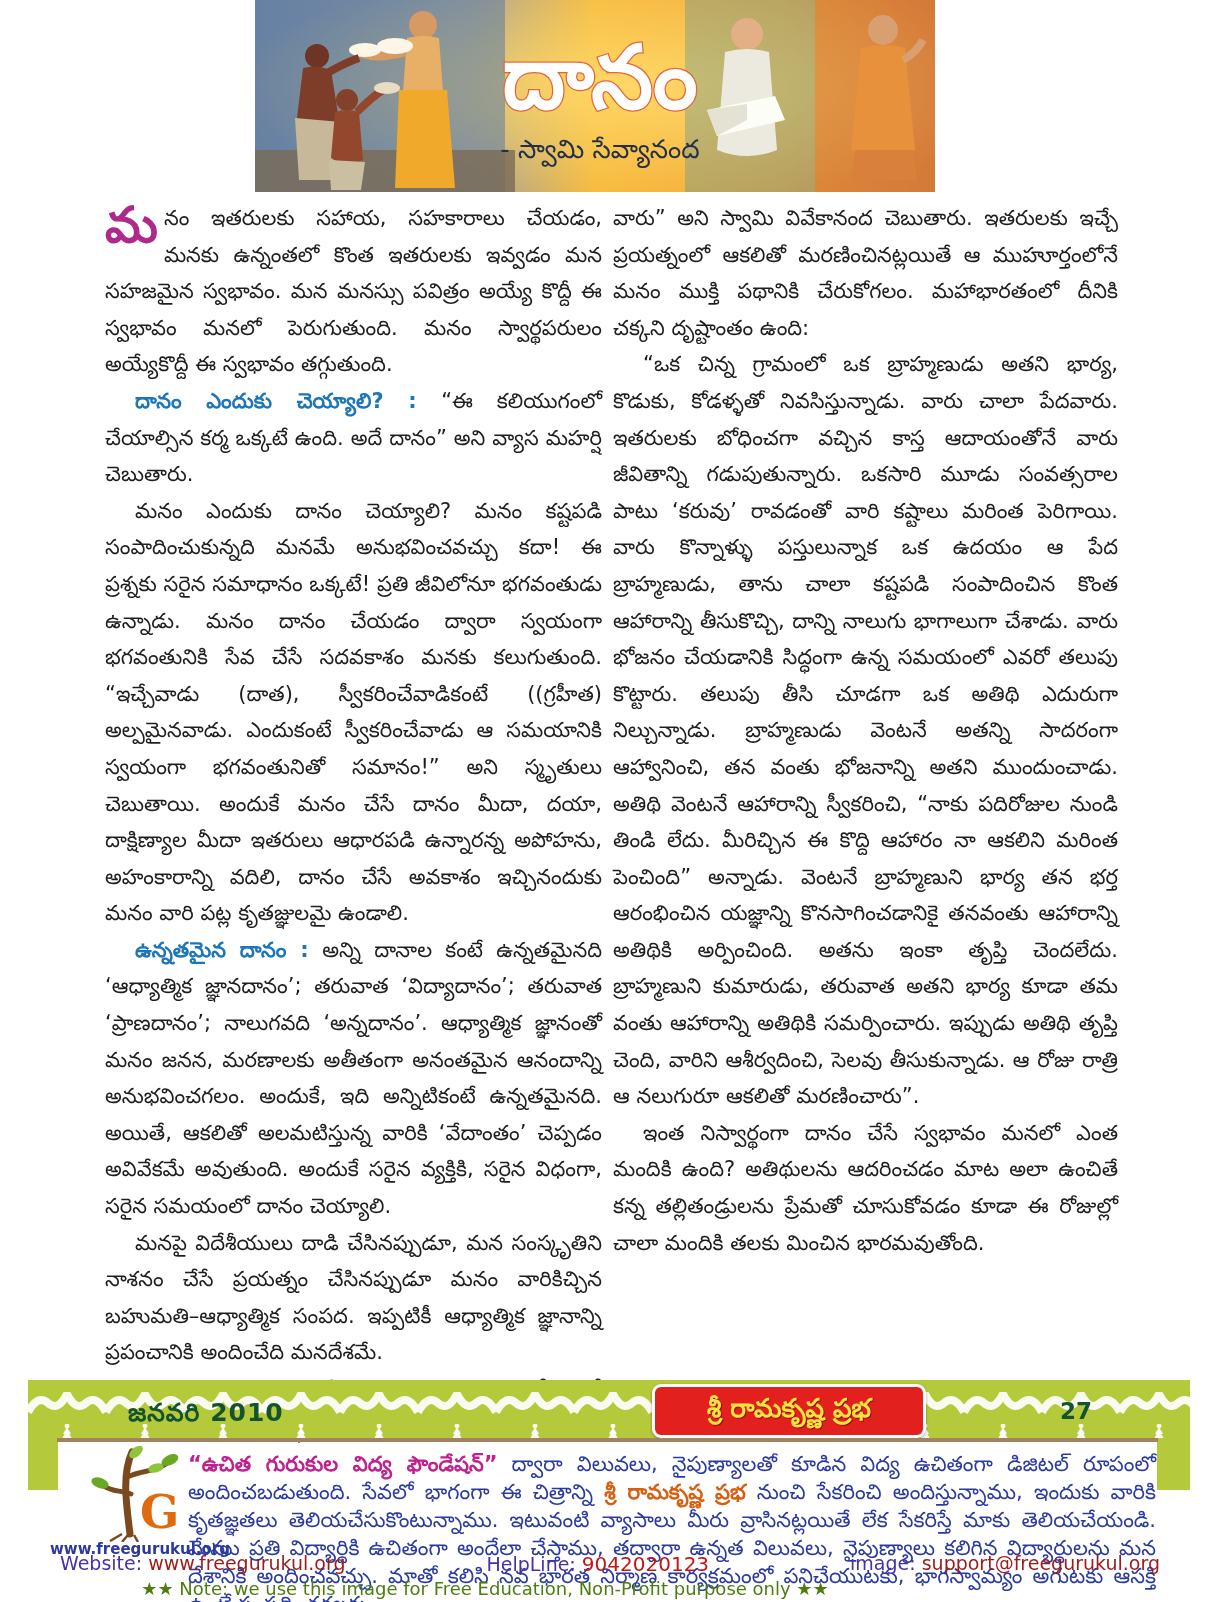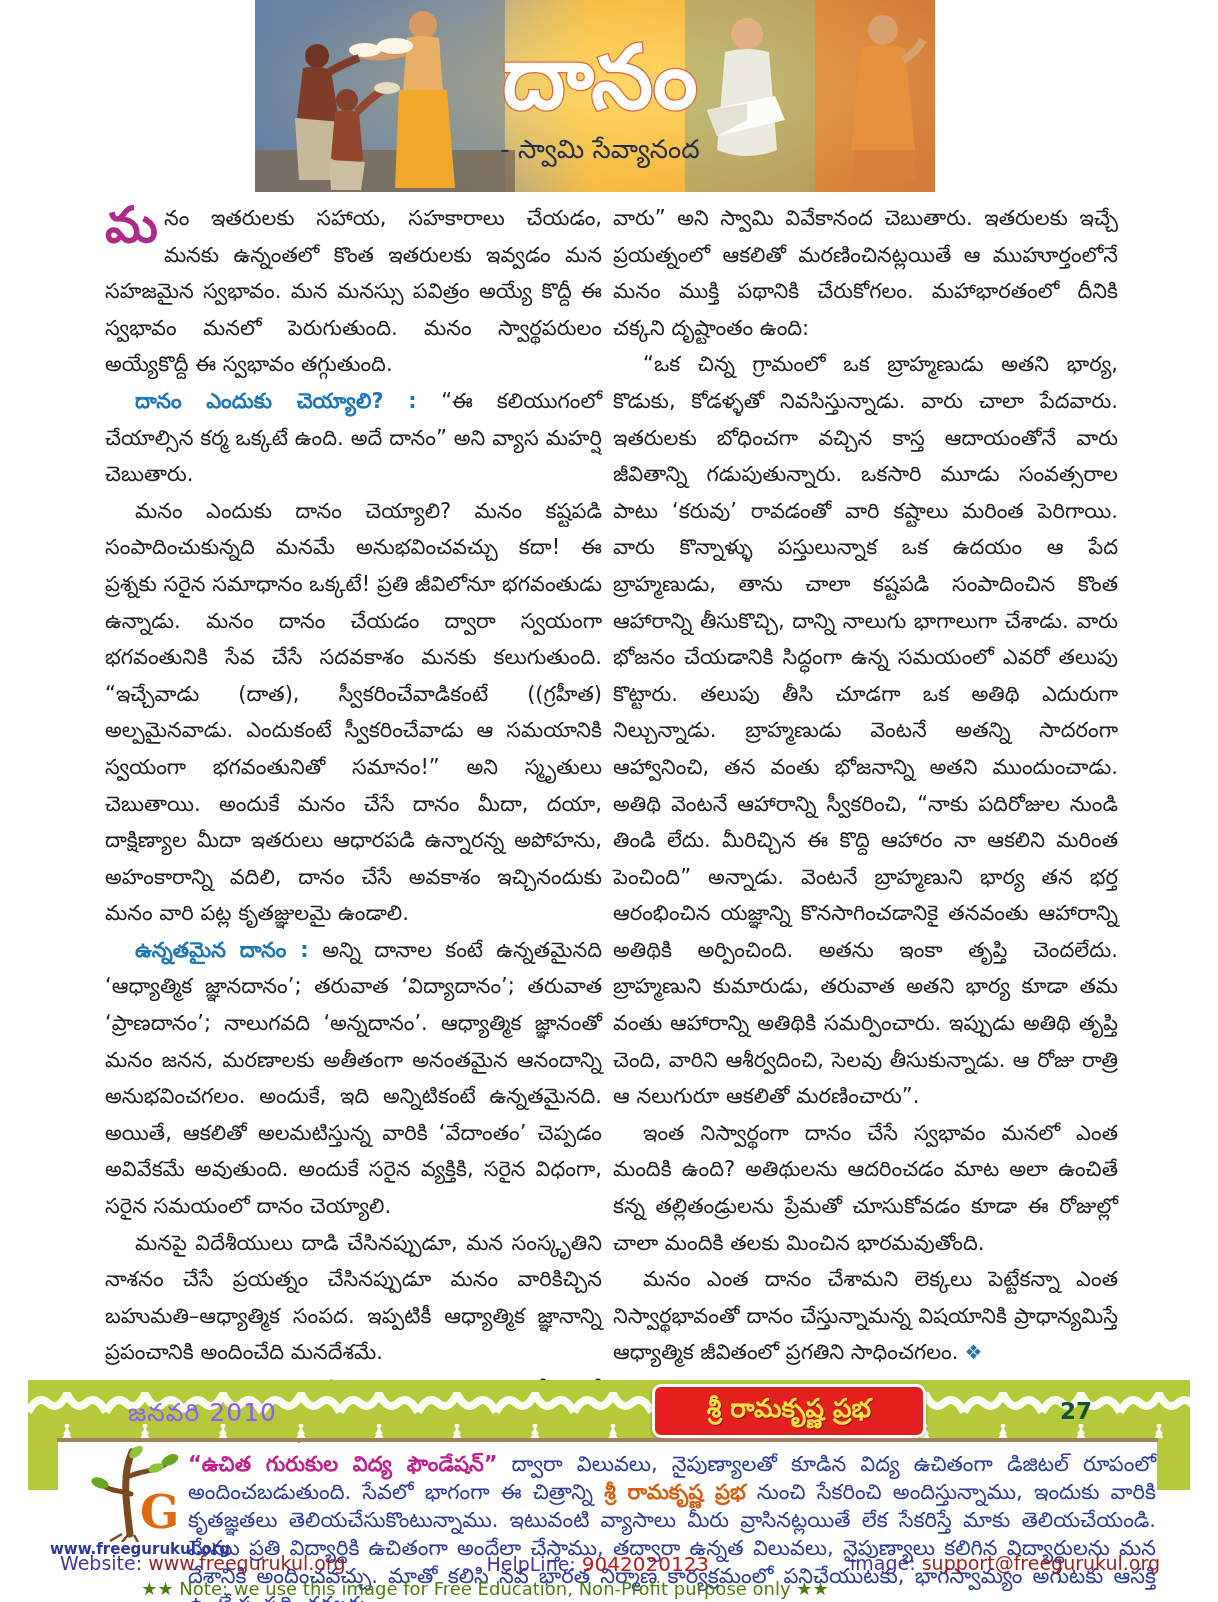--- a/index.html
+++ b/index.html
@@ -16,21 +16,21 @@
   .para{margin:0;text-indent:30px;}
   .para.noindent{text-indent:0;}
   .sec-head{color:#1c76b8;font-weight:bold;}
   .dropcap{float:left;font-size:50px;line-height:42px;padding:4px 6px 0 0;color:#ad2a8a;font-weight:bold;text-indent:0;}
   .endmark{color:#1c76b8;font-size:20px;padding-left:6px;}
   
   #banner{position:absolute;left:28px;top:1380px;width:1162px;height:58px;}
   #banner svg{display:block;}
   #banner-left-tab{position:absolute;left:28px;top:1438px;width:30px;height:52px;background:#b5ca3b;}
   #banner-right-tab{position:absolute;left:1157px;top:1438px;width:33px;height:52px;background:#b5ca3b;}
-  #issue-date{position:absolute;left:128px;top:1398px;font-size:25px;color:#8b5cf6;letter-spacing:1px;}
+  #issue-date{position:absolute;left:128px;top:1398px;font-size:25px;color:#14532d;letter-spacing:1px;font-weight:bold;}
   #page-number{position:absolute;left:1060px;top:1398px;font-size:23px;font-weight:bold;color:#14532d;}
   #magazine-badge{
     position:absolute;left:652px;top:1384px;width:268px;height:48px;background:#e2201d;
     border:3px solid #ffffff;border-radius:9px;box-shadow:0 1px 3px rgba(0,0,0,.35);
     display:flex;align-items:center;justify-content:center;
     color:#ffe23f;font-size:26px;font-weight:bold;text-shadow:1px 1px 0 #8d0f0c;
   }
   
   #brown-rule{position:absolute;left:57px;top:1438px;width:1101px;height:4px;background:#a5825f;}
   #org-logo{position:absolute;left:70px;top:1446px;width:140px;height:96px;}
@@ -135,23 +135,20 @@
   <div id="col-right" class="col">
     <p class="para noindent">
       <span>వారు” అని స్వామి వివేకానంద చెబుతారు. ఇతరులకు ఇచ్చే ప్రయత్నంలో ఆకలితో మరణించినట్లయితే ఆ ముహూర్తంలోనే మనం ముక్తి పథానికి చేరుకోగలం. మహాభారతంలో దీనికి చక్కని దృష్టాంతం ఉంది:</span>
     </p>
     <p class="para">
       <span>“ఒక చిన్న గ్రామంలో ఒక బ్రాహ్మణుడు అతని భార్య, కొడుకు, కోడళ్ళతో నివసిస్తున్నాడు. వారు చాలా పేదవారు. ఇతరులకు బోధించగా వచ్చిన కాస్త ఆదాయంతోనే వారు జీవితాన్ని గడుపుతున్నారు. ఒకసారి మూడు సంవత్సరాల పాటు ‘కరువు’ రావడంతో వారి కష్టాలు మరింత పెరిగాయి. వారు కొన్నాళ్ళు పస్తులున్నాక ఒక ఉదయం ఆ పేద బ్రాహ్మణుడు, తాను చాలా కష్టపడి సంపాదించిన కొంత ఆహారాన్ని తీసుకొచ్చి, దాన్ని నాలుగు భాగాలుగా చేశాడు. వారు భోజనం చేయడానికి సిద్ధంగా ఉన్న సమయంలో ఎవరో తలుపు కొట్టారు. తలుపు తీసి చూడగా ఒక అతిథి ఎదురుగా నిల్చున్నాడు. బ్రాహ్మణుడు వెంటనే అతన్ని సాదరంగా ఆహ్వానించి, తన వంతు భోజనాన్ని అతని ముందుంచాడు. అతిథి వెంటనే ఆహారాన్ని స్వీకరించి, “నాకు పదిరోజుల నుండి తిండి లేదు. మీరిచ్చిన ఈ కొద్ది ఆహారం నా ఆకలిని మరింత పెంచింది” అన్నాడు. వెంటనే బ్రాహ్మణుని భార్య తన భర్త ఆరంభించిన యజ్ఞాన్ని కొనసాగించడానికై తనవంతు ఆహారాన్ని అతిథికి అర్పించింది. అతను ఇంకా తృప్తి చెందలేదు. బ్రాహ్మణుని కుమారుడు, తరువాత అతని భార్య కూడా తమ వంతు ఆహారాన్ని అతిథికి సమర్పించారు. ఇప్పుడు అతిథి తృప్తి చెంది, వారిని ఆశీర్వదించి, సెలవు తీసుకున్నాడు. ఆ రోజు రాత్రి ఆ నలుగురూ ఆకలితో మరణించారు”.</span>
     </p>
     <p class="para">
       <span>ఇంత నిస్వార్థంగా దానం చేసే స్వభావం మనలో ఎంత మందికి ఉంది? అతిథులను ఆదరించడం మాట అలా ఉంచితే కన్న తల్లితండ్రులను ప్రేమతో చూసుకోవడం కూడా ఈ రోజుల్లో చాలా మందికి తలకు మించిన భారమవుతోంది.</span>
     </p>
-    <p class="para">
-      <span>మనం ఎంత దానం చేశామని లెక్కలు పెట్టేకన్నా ఎంత నిస్వార్థభావంతో దానం చేస్తున్నామన్న విషయానికి ప్రాధాన్యమిస్తే ఆధ్యాత్మిక జీవితంలో ప్రగతిని సాధించగలం.</span><span class="endmark">❖</span>
-    </p>
   </div>
 
   <div id="banner">
     <svg width="1162" height="58">
       <defs>
         <pattern id="ikat" width="78" height="44" patternUnits="userSpaceOnUse">
           <path d="M0 32 Q 10 14 20 23 Q 30 32 39 14 Q 48 32 58 23 Q 68 14 78 32" stroke="#ffffff" stroke-width="8" fill="none" opacity="0.92"></path>
           <path d="M35 10 l4 -7 l4 7 z" fill="#ffffff" opacity="0.92"></path>
           <circle cx="39" cy="2" r="2.4" fill="#ffffff" opacity="0.92"></circle>
         </pattern>

